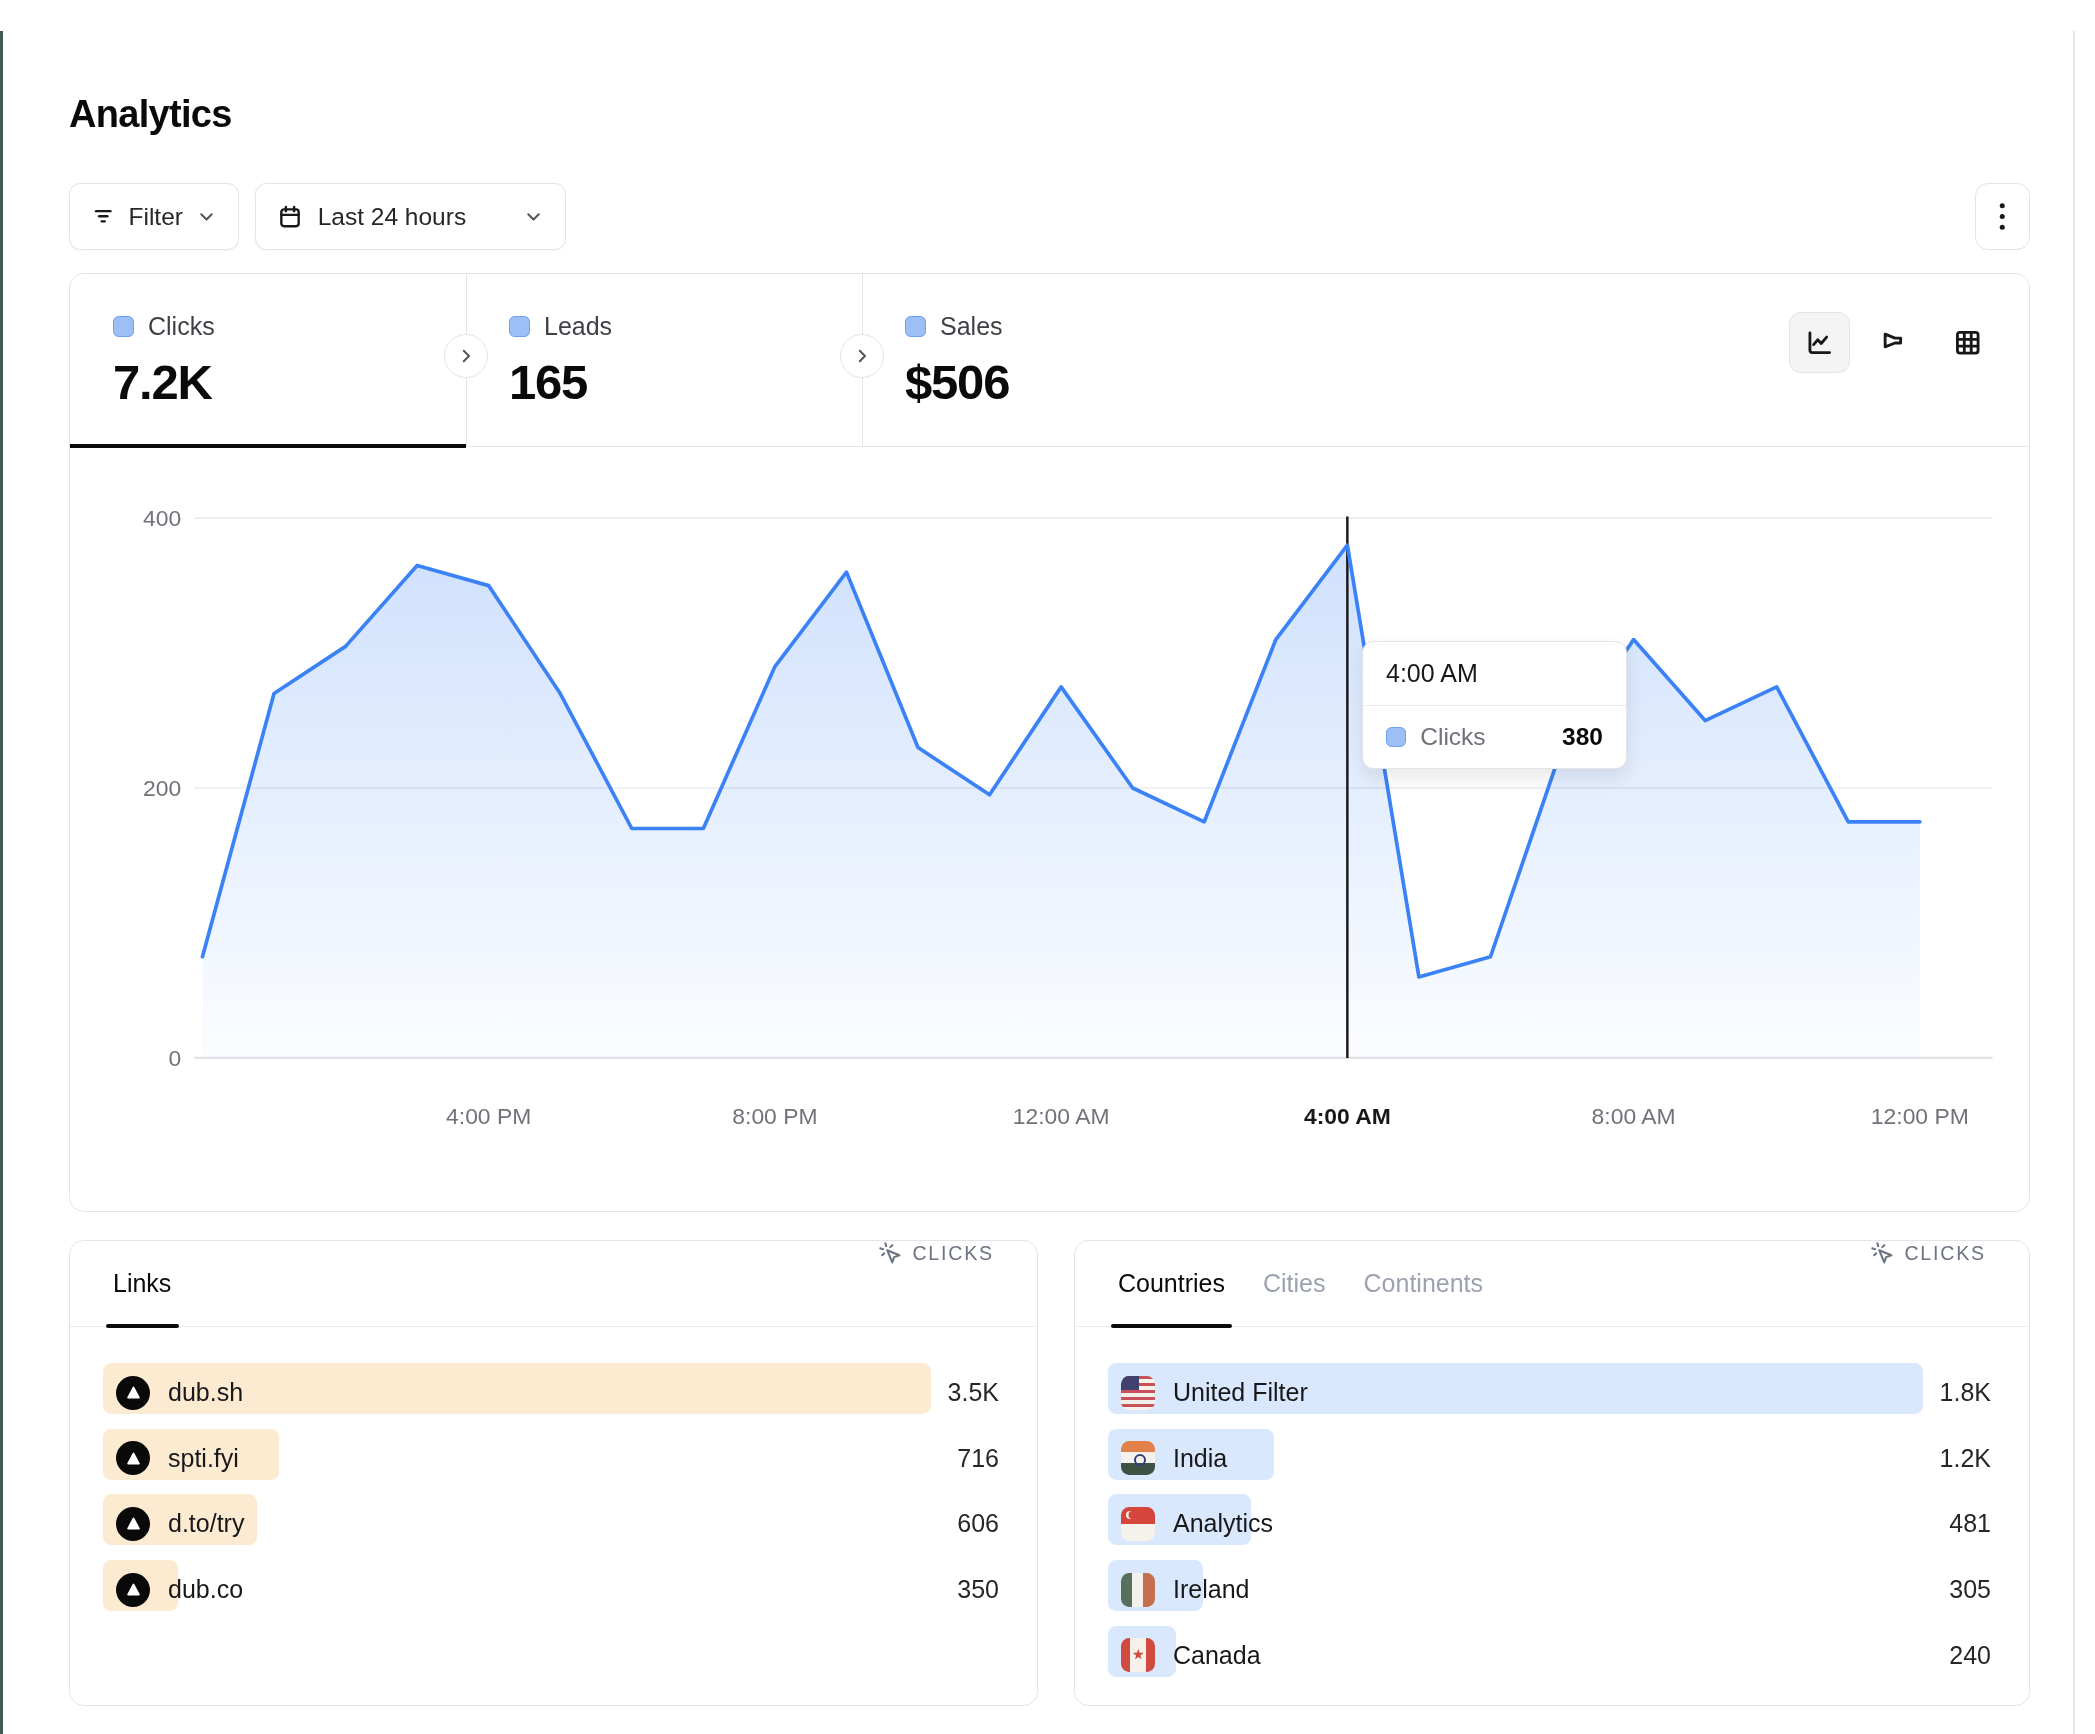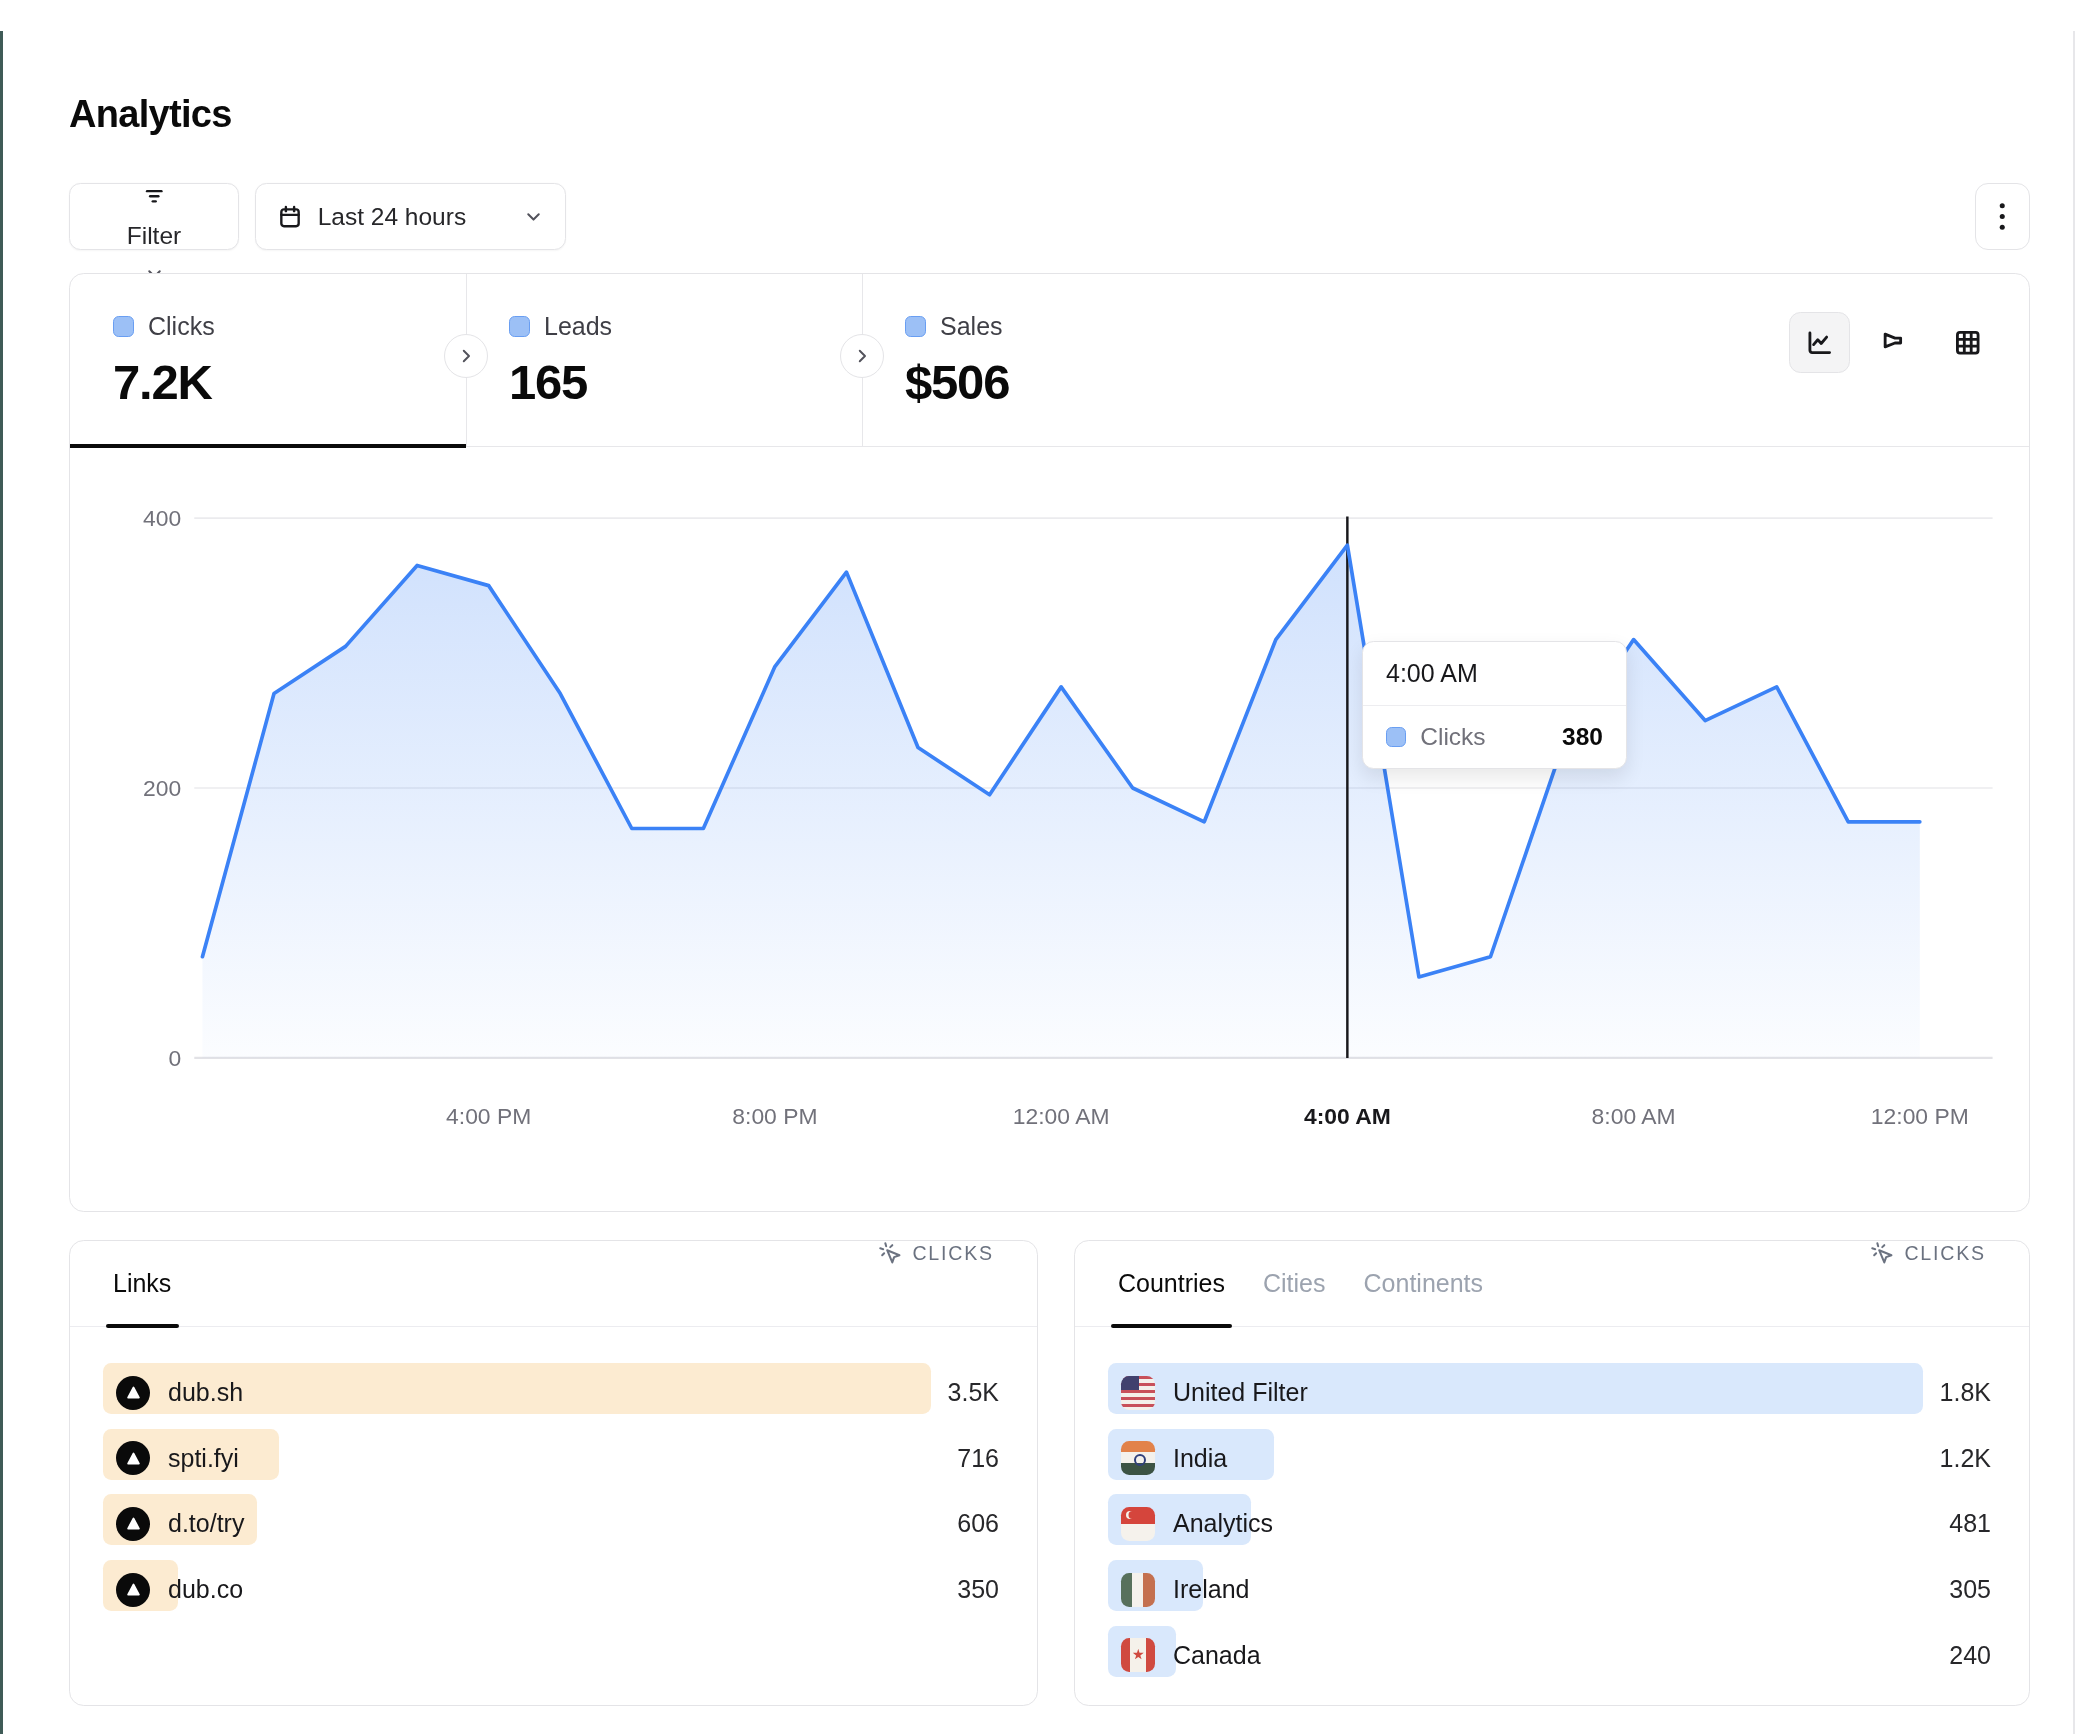--- a/index.html
+++ b/index.html
@@ -8,21 +8,21 @@
   .edge-left { position:absolute; left:0; top:0; width:3.3px; height:1735px; background:#3f5b57; }
   .edge-right { position:absolute; left:2073px; top:0; width:1.6px; height:1735px; background:#e7e7ea; }
 
   .page { position:absolute; left:0; top:0; width:2096px; height:1235px;margin-top:31px; }
 
   h1.title { position:absolute; left:69px; top:62px; font-size:38px; font-weight:800; letter-spacing:-0.7px; color:#0a0a0a; }
 
   
   .btn { display:flex; align-items:center; background:#fff; border:1.2px solid #e4e4e7; border-radius:11.5px;
          box-shadow:0 0.8px 1.6px rgba(0,0,0,.04); cursor:pointer; font-family:inherit; }
-  .filter-btn { position:absolute; left:69px; top:152px; width:170px; height:67px; padding:0 21px; gap:13px;flex-direction:column; }
+  .filter-btn { position:absolute; left:69px; top:152px; width:170px; height:67px; padding:0 21px; gap:13px; }
   .date-btn { position:absolute; left:255px; top:152px; width:311px; height:67px; padding:16px 21px; gap:14.7px; }
   .btn .lbl { font-size:24.5px; color:#27272a; font-weight:500; }
   .date-btn .lbl { flex:1; text-align:left; }
   .kebab-btn { position:absolute; left:1975px; top:152px; width:55px; height:67px; border:1.2px solid #e4e4e7;
                border-radius:13px; background:#fff; display:flex; align-items:center; justify-content:center; cursor:pointer; }
 
   
   .card { position:absolute; left:69px; top:242px; width:1961px; height:939px; border:1.2px solid #e4e4e7;
           border-radius:14.7px; background:#fff; overflow:hidden; }
   .stats-row { position:relative; height:173px; border-bottom:1.2px solid #e7e7ea; }

